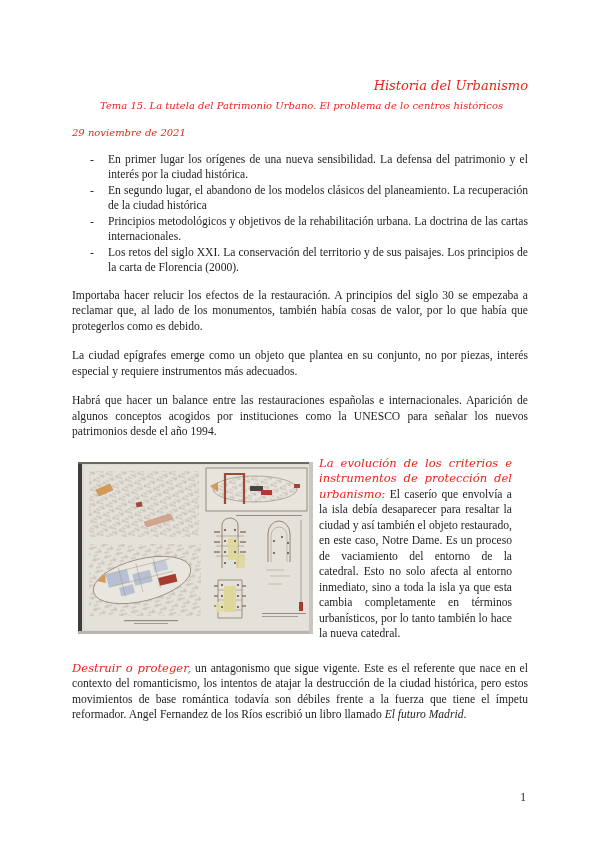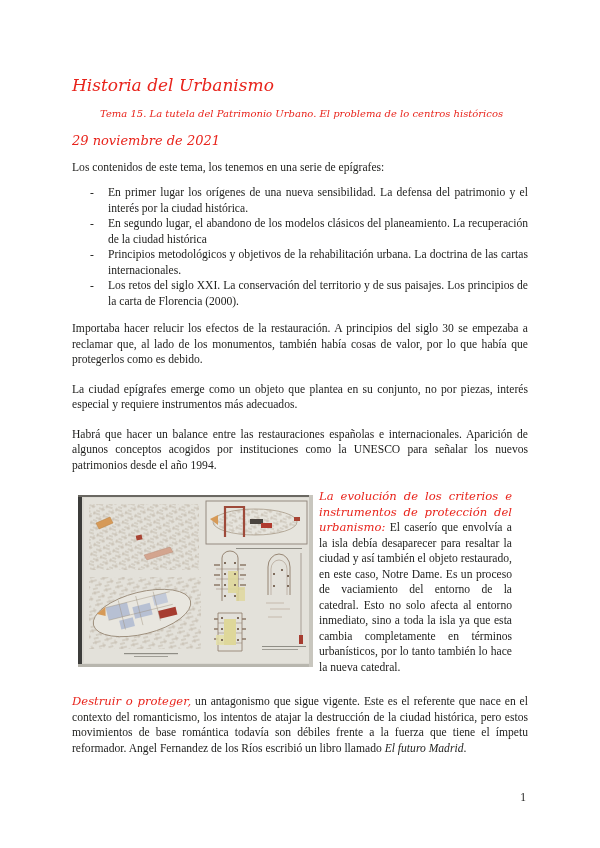--- a/index.html
+++ b/index.html
@@ -11,23 +11,23 @@
     color:#1d1d1b;
     overflow:hidden;
   }
   .content{
     position:absolute;
     left:72px;right:72px;top:78px;
     font-size:11.6px;line-height:15.5px;
   }
   .red{color:#e8231b;}
   .script{font-family:"DejaVu Serif",serif;font-style:italic;}
-  .h-course{font-size:17px;margin:0 0 12px 0;}
+  .h-course{font-size:13px;margin:0 0 4px 0;text-align:right;}
   .h-topic{font-size:10px;margin:0 0 12px 0;padding-left:28px;}
-  .h-date{font-size:13px;margin:0 0 11px 0;}
+  .h-date{font-size:10px;margin:0 0 11px 0;}
   .intro{margin:0 0 10px 0;text-align:justify;}
   p.body-par{margin:0 0 14px 0;text-align:justify;}
   ul.bullets{list-style:none;margin:2px 0 12px 0;padding:0;}
   ul.bullets li{position:relative;padding-left:36px;text-align:justify;}
   ul.bullets .marker{position:absolute;left:18px;top:0;}
   .wrap-section{margin:16px;}
   .figure{
     float:left;
     width:235px;height:172px;
     margin:6px 6px 4px -10px;
@@ -45,21 +45,20 @@
 </head>
 <body>
 
 <div class="page">
   <div class="content">
 
     <p class="h-course red script">Historia del Urbanismo</p>
     <p class="h-topic red script">Tema 15. La tutela del Patrimonio Urbano. El problema de lo centros históricos</p>
     <p class="h-date red script">29 noviembre de 2021</p>
 
-    <p class="intro">Los contenidos de este tema, los tenemos en una serie de epígrafes:</p>
 
     <ul class="bullets">
       <li>
         <span class="marker">-</span>
         <span>En primer lugar los orígenes de una nueva sensibilidad. La defensa del patrimonio y el interés por la ciudad histórica.</span>
       </li>
       <li>
         <span class="marker">-</span>
         <span>En segundo lugar, el abandono de los modelos clásicos del planeamiento. La recuperación de la ciudad histórica</span>
       </li>

